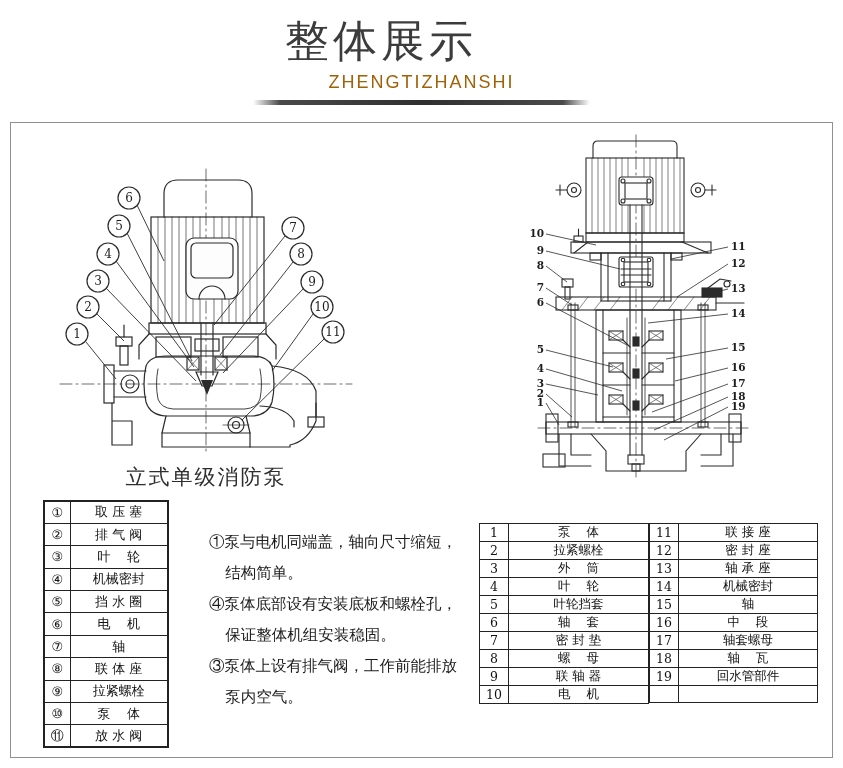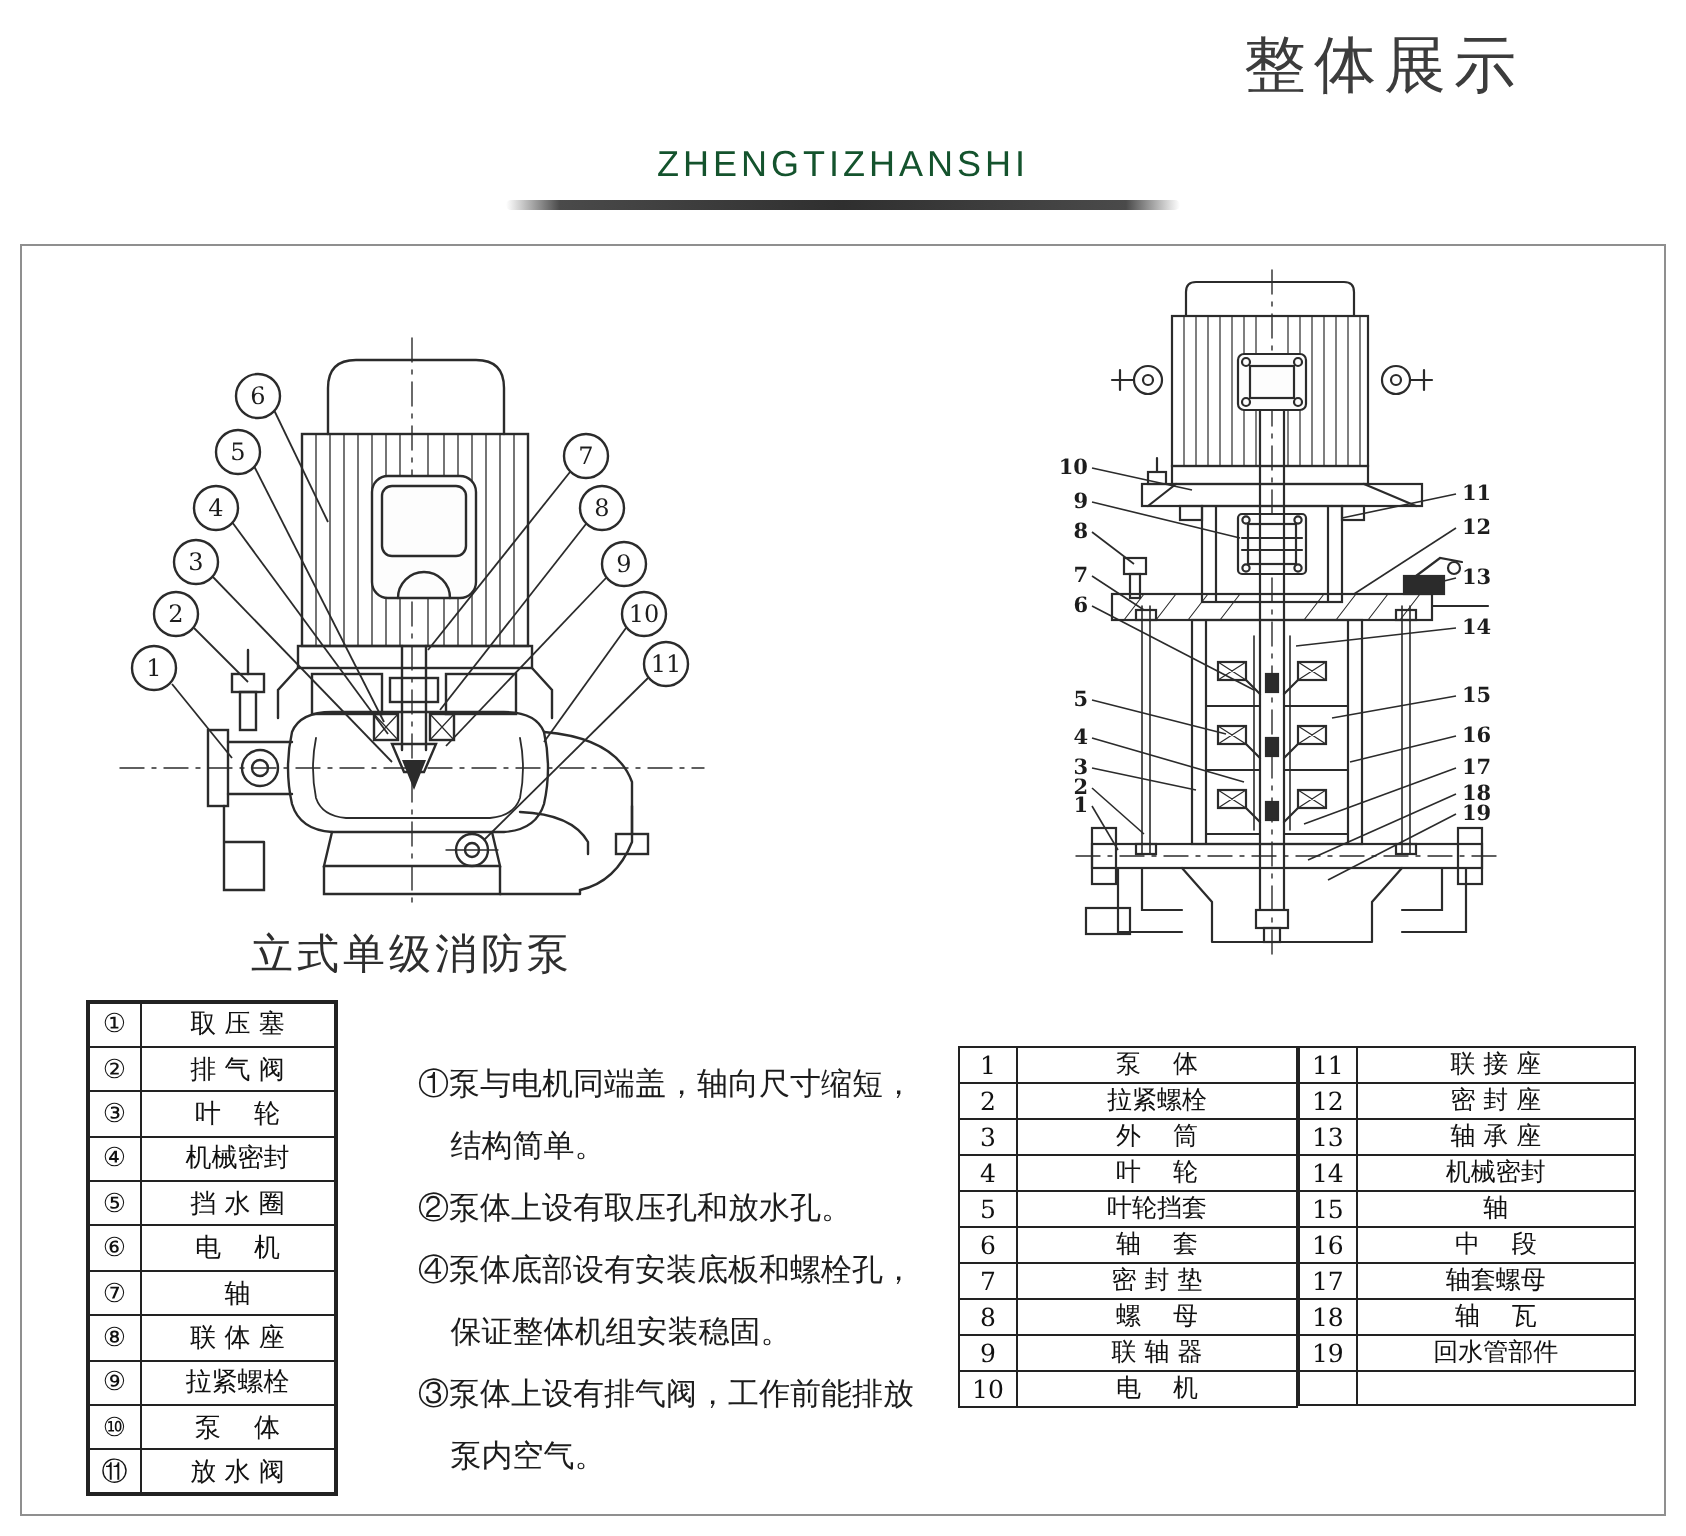--- a/index.html
+++ b/index.html
@@ -3,26 +3,26 @@
 <meta charset="utf-8">
 <style>
   * { margin:0; padding:0; box-sizing:border-box; }
   html,body { background:#ffffff; }
   body { font-family:"Liberation Sans", sans-serif; }
   #stage {
     position:relative; width:843px; height:768px; background:#fff; overflow:hidden;
   }
   
   .hd-title {
-    position:absolute; top:12px; left:0; width:762px; text-align:right;
-    font-size:31px; color:#3c3c3c; letter-spacing:4px; font-weight:500;
+    position:absolute; top:12px; left:0; width:762px; text-align:center;
+    font-size:44px; color:#3c3c3c; letter-spacing:4px; font-weight:500;
   }
   .hd-sub {
     position:absolute; top:72px; left:0; width:843px; text-align:center;
-    font-size:18px; color:#14532d; letter-spacing:2px;
+    font-size:18px; color:#a16207; letter-spacing:2px;
   }
   .hd-divider {
     position:absolute; top:100px; left:253px; width:337px; height:5px;
     border-radius:3px;
     background:linear-gradient(90deg, rgba(60,60,60,0) 0%, #4a4a4a 8%, #2f2f2f 50%, #4a4a4a 92%, rgba(60,60,60,0) 100%);
   }
   
   .panel {
     position:absolute; left:10px; top:122px; width:823px; height:636px;
     border:1px solid #8f8f8f; background:#fff;
@@ -375,21 +375,20 @@
           </tr>
           <tr>
             <td class="c-num">⑪</td>
             <td class="c-name">放 水 阀</td>
           </tr>
         </tbody>
     </table>
 
     <div class="notes">
       <div class="note-line">①泵与电机同端盖，轴向尺寸缩短，结构简单。</div>
-      <div class="note-line">②泵体上设有取压孔和放水孔。</div>
       <div class="note-line">④泵体底部设有安装底板和螺栓孔，保证整体机组安装稳固。</div>
       <div class="note-line">③泵体上设有排气阀，工作前能排放泵内空气。</div>
     </div>
 
     <table class="tbl-right tbl-r1">
       <tbody id="tbody-r1">
           <tr>
             <td class="c-num">1</td>
             <td class="c-name">泵    体</td>
           </tr>

